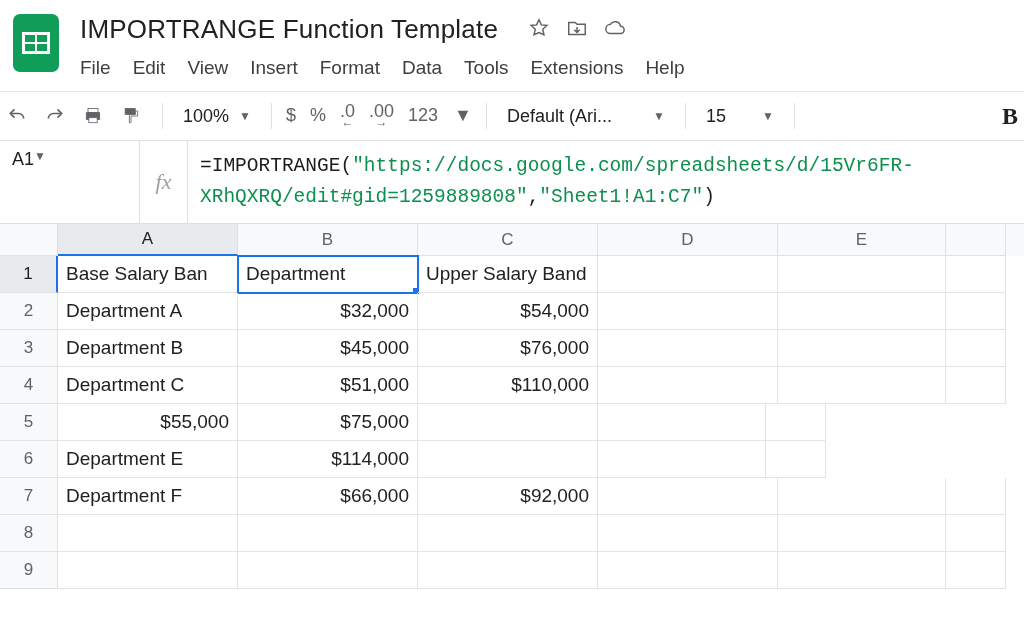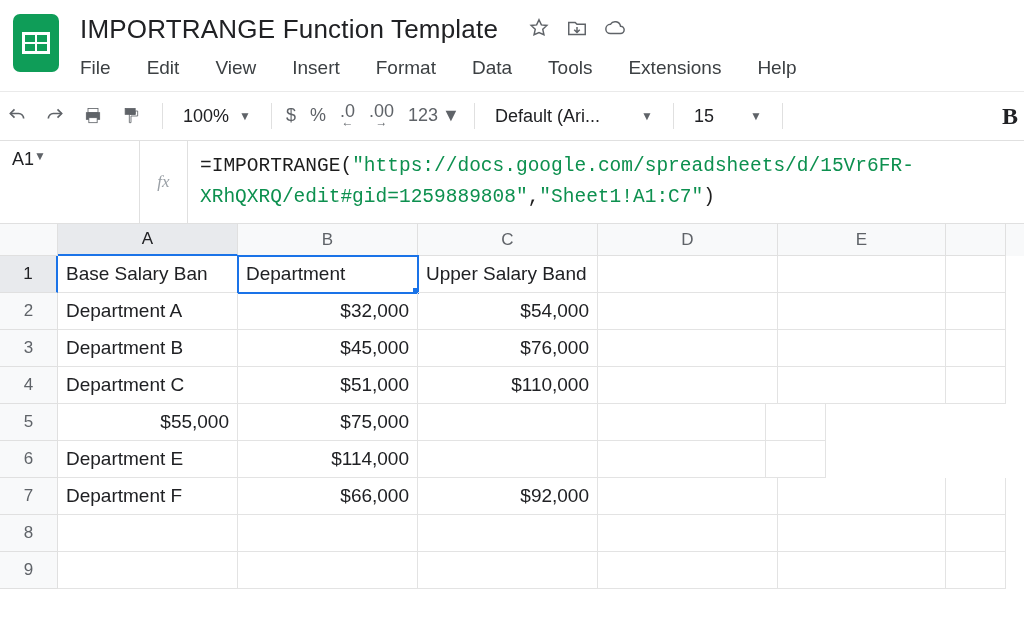--- a/index.html
+++ b/index.html
@@ -55,21 +55,21 @@
   }
   .doc-title {
     font-size: 26px;
     color: var(--text-dark);
     letter-spacing: .2px;
     padding: 2px 4px;
   }
   .title-icons { display: flex; gap: 16px; color: var(--text-grey); }
   .title-icons svg { width: 22px; height: 22px; fill: none; stroke: var(--text-grey); stroke-width: 1.6; }
   .menubar {
-    display: flex; gap: 36px;
+    display: flex; gap: 22px;
     font-size: 19px;
     color: #3c4043;
     padding: 10px 4px 12px 4px;
   }
   .menubar span { cursor: default; }
 
   .divider { height: 1px; background: #eaeaea; }
 
   
   .toolbar {
@@ -112,21 +112,21 @@
     width: 140px;
     border-right: 1px solid var(--border-light);
     display: flex; align-items: flex-start; justify-content: flex-start;
     padding: 8px 12px;
     font-size: 18px; color: var(--text-dark);
   }
   .fx-sym {
     width: 48px;
     display: flex; align-items: center; justify-content: center;
     font-family: "Times New Roman", serif;
-    font-style: italic; font-size: 17px; color: #9aa0a6;
+    font-style: italic; font-size: 22px; color: #9aa0a6;
     border-right: 1px solid var(--border-light);
   }
   .formula {
     flex: 1;
     padding: 10px 12px;
     font-family: "Consolas","Menlo","Courier New",monospace;
     font-size: 19.5px;
     line-height: 1.6;
     white-space: pre-wrap;
     overflow: hidden;
@@ -286,21 +286,21 @@
     <span>$</span>
     <span>%</span>
     <span style="display:flex;flex-direction:column;align-items:center;line-height:.8">
       <span>.0</span>
       <span style="font-size:12px">←</span>
     </span>
     <span style="display:flex;flex-direction:column;align-items:center;line-height:.8">
       <span>.00</span>
       <span style="font-size:12px">→</span>
     </span>
-    <span style="display:flex;align-items:flex-end;gap:4px">
+    <span style="display:flex;align-items:flex-end;gap:16px">
       <span>123</span>
       <span class="dropdown-caret">▼</span>
     </span>
   </div>
   <div class="sep"></div>
   <div class="fontbox" style="width:170px;justify-content:space-between">
     <span>Default (Ari...</span>
     <span class="dropdown-caret">▼</span>
   </div>
   <div class="sep"></div>

